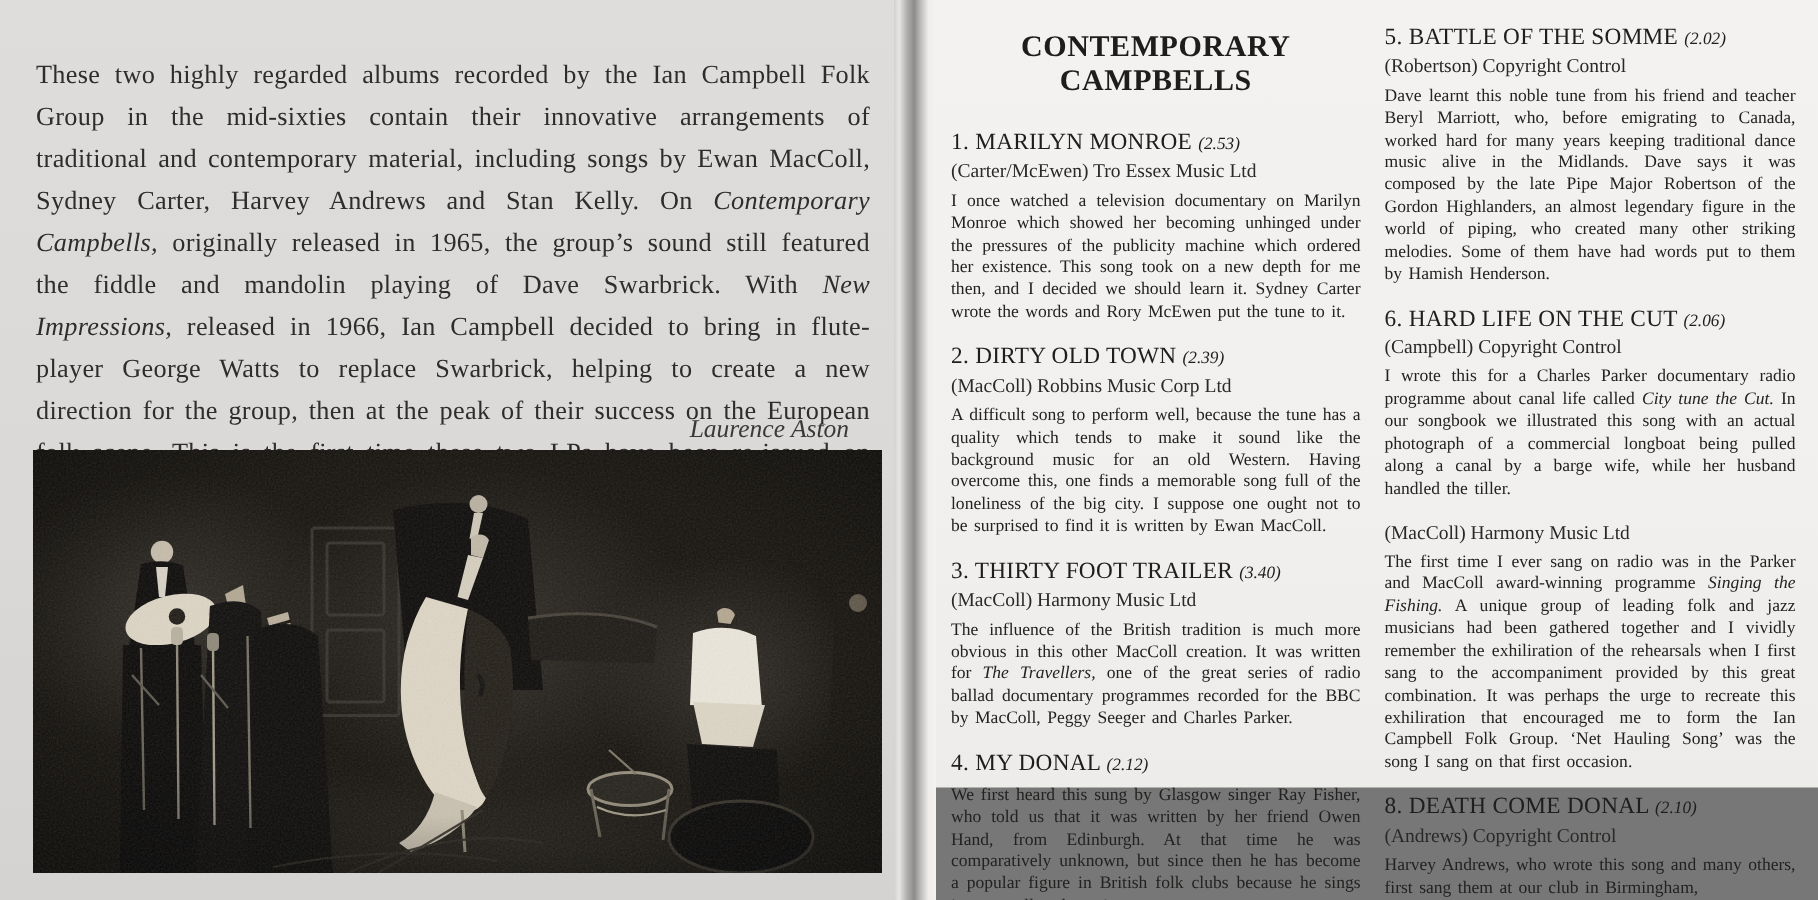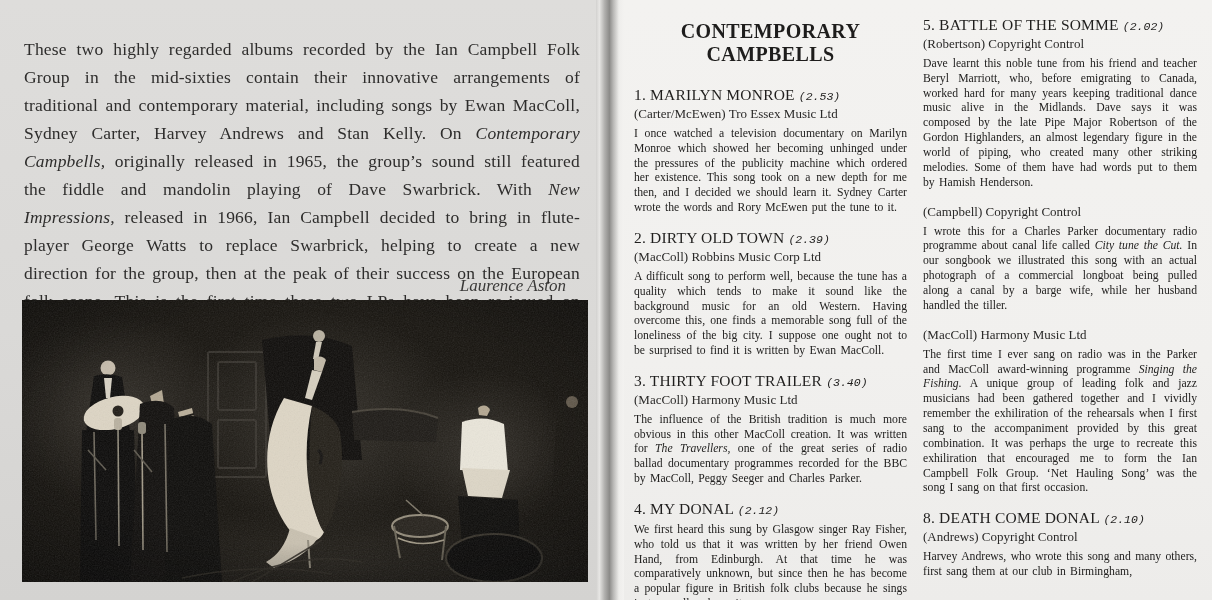--- a/index.html
+++ b/index.html
@@ -15,33 +15,33 @@
   .byline{position:absolute;right:34px;top:276px;font-style:italic;
     font-size:17px;color:#3a3938;text-align:center;}
   .photo{position:absolute;left:22px;top:300px;width:566px;height:282px;
     background:#121110;}
   .photo svg{display:block;width:100%;height:100%;}
   
   .fold{position:absolute;left:596px;top:0;width:28px;height:600px;
     background:linear-gradient(90deg,#d2d1cf 0%,#e7e6e4 12%,#b3b2b0 30%,
       #8c8b89 48%,#b9b8b6 62%,#eeedeb 82%,#f3f2f0 100%);}
   
-  .page-right{position:absolute;left:624px;top:0;width:588px;height:600px;
+  .page-right{position:absolute;left:624px;top:0;width:588px;height:525px;
     background:linear-gradient(180deg,#f3f2f0 0%,#f1f0ee 60%,#edecea 100%);
     color:#262524;}
   .col{position:absolute;top:0;}
   .col-mid{left:10px;width:273px;}
   .col-right{left:299px;width:274px;}
   .booklet-title{margin:20px 0 20px 0;text-align:center;font-weight:700;
     font-size:20px;letter-spacing:.4px;color:#1e1d1c;}
   .track{margin-top:0;}
   .track + .track{margin-top:13px;}
   .col-right .track:first-child{margin-top:16px;}
   .t-head{font-size:15.5px;letter-spacing:.2px;line-height:1.15;color:#1f1e1d;}
-  .t-time{font-style:italic;font-size:11.5px;letter-spacing:0;font-family:Liberation Mono, monospace;}
+  .t-time{font-style:italic;font-size:11.5px;letter-spacing:0;}
   .t-credit{font-size:13px;margin-top:2px;color:#2a2928;}
   .t-body{margin-top:5px;font-size:11.7px;line-height:1.27;text-align:justify;
     word-spacing:1.4px;color:#232221;}
   .t-body .it{font-style:italic;}
 </style>
 </head>
 <body>
 
 <div class="spread">
 
@@ -197,20 +197,21 @@
     </div>
 
     <div class="col col-right">
       <div class="track">
         <div class="t-head"><span>5.</span> <span>BATTLE OF THE SOMME</span> <span class="t-time">(2.02)</span></div>
         <div class="t-credit">(Robertson) Copyright Control</div>
         <p class="t-body"><span>Dave learnt this noble tune from his friend and teacher Beryl Marriott, who, before emigrating to Canada, worked hard for many years keeping traditional dance music alive in the Midlands. Dave says it was composed by the late Pipe Major Robertson of the Gordon Highlanders, an almost legendary figure in the world of piping, who created many other striking melodies. Some of them have had words put to them by Hamish Henderson.</span></p>
       </div>
 
       <div class="track">
+        <div class="t-head"><span>6.</span> <span>HARD LIFE ON THE CUT</span> <span class="t-time">(2.06)</span></div>
         <div class="t-credit">(Campbell) Copyright Control</div>
         <p class="t-body"><span>I wrote this for a Charles Parker documentary radio programme about canal life called </span><span class="it">City tune the Cut.</span><span> In our songbook we illustrated this song with an actual photograph of a commercial longboat being pulled along a canal by a barge wife, while her husband handled the tiller.</span></p>
       </div>
 
       <div class="track">
         <div class="t-credit">(MacColl) Harmony Music Ltd</div>
         <p class="t-body"><span>The first time I ever sang on radio was in the Parker and MacColl award-winning programme </span><span class="it">Singing the Fishing.</span><span> A unique group of leading folk and jazz musicians had been gathered together and I vividly remember the exhiliration of the rehearsals when I first sang to the accompaniment provided by this great combination. It was perhaps the urge to recreate this exhiliration that encouraged me to form the Ian Campbell Folk Group. ‘Net Hauling Song’ was the song I sang on that first occasion.</span></p>
       </div>
 
       <div class="track">

